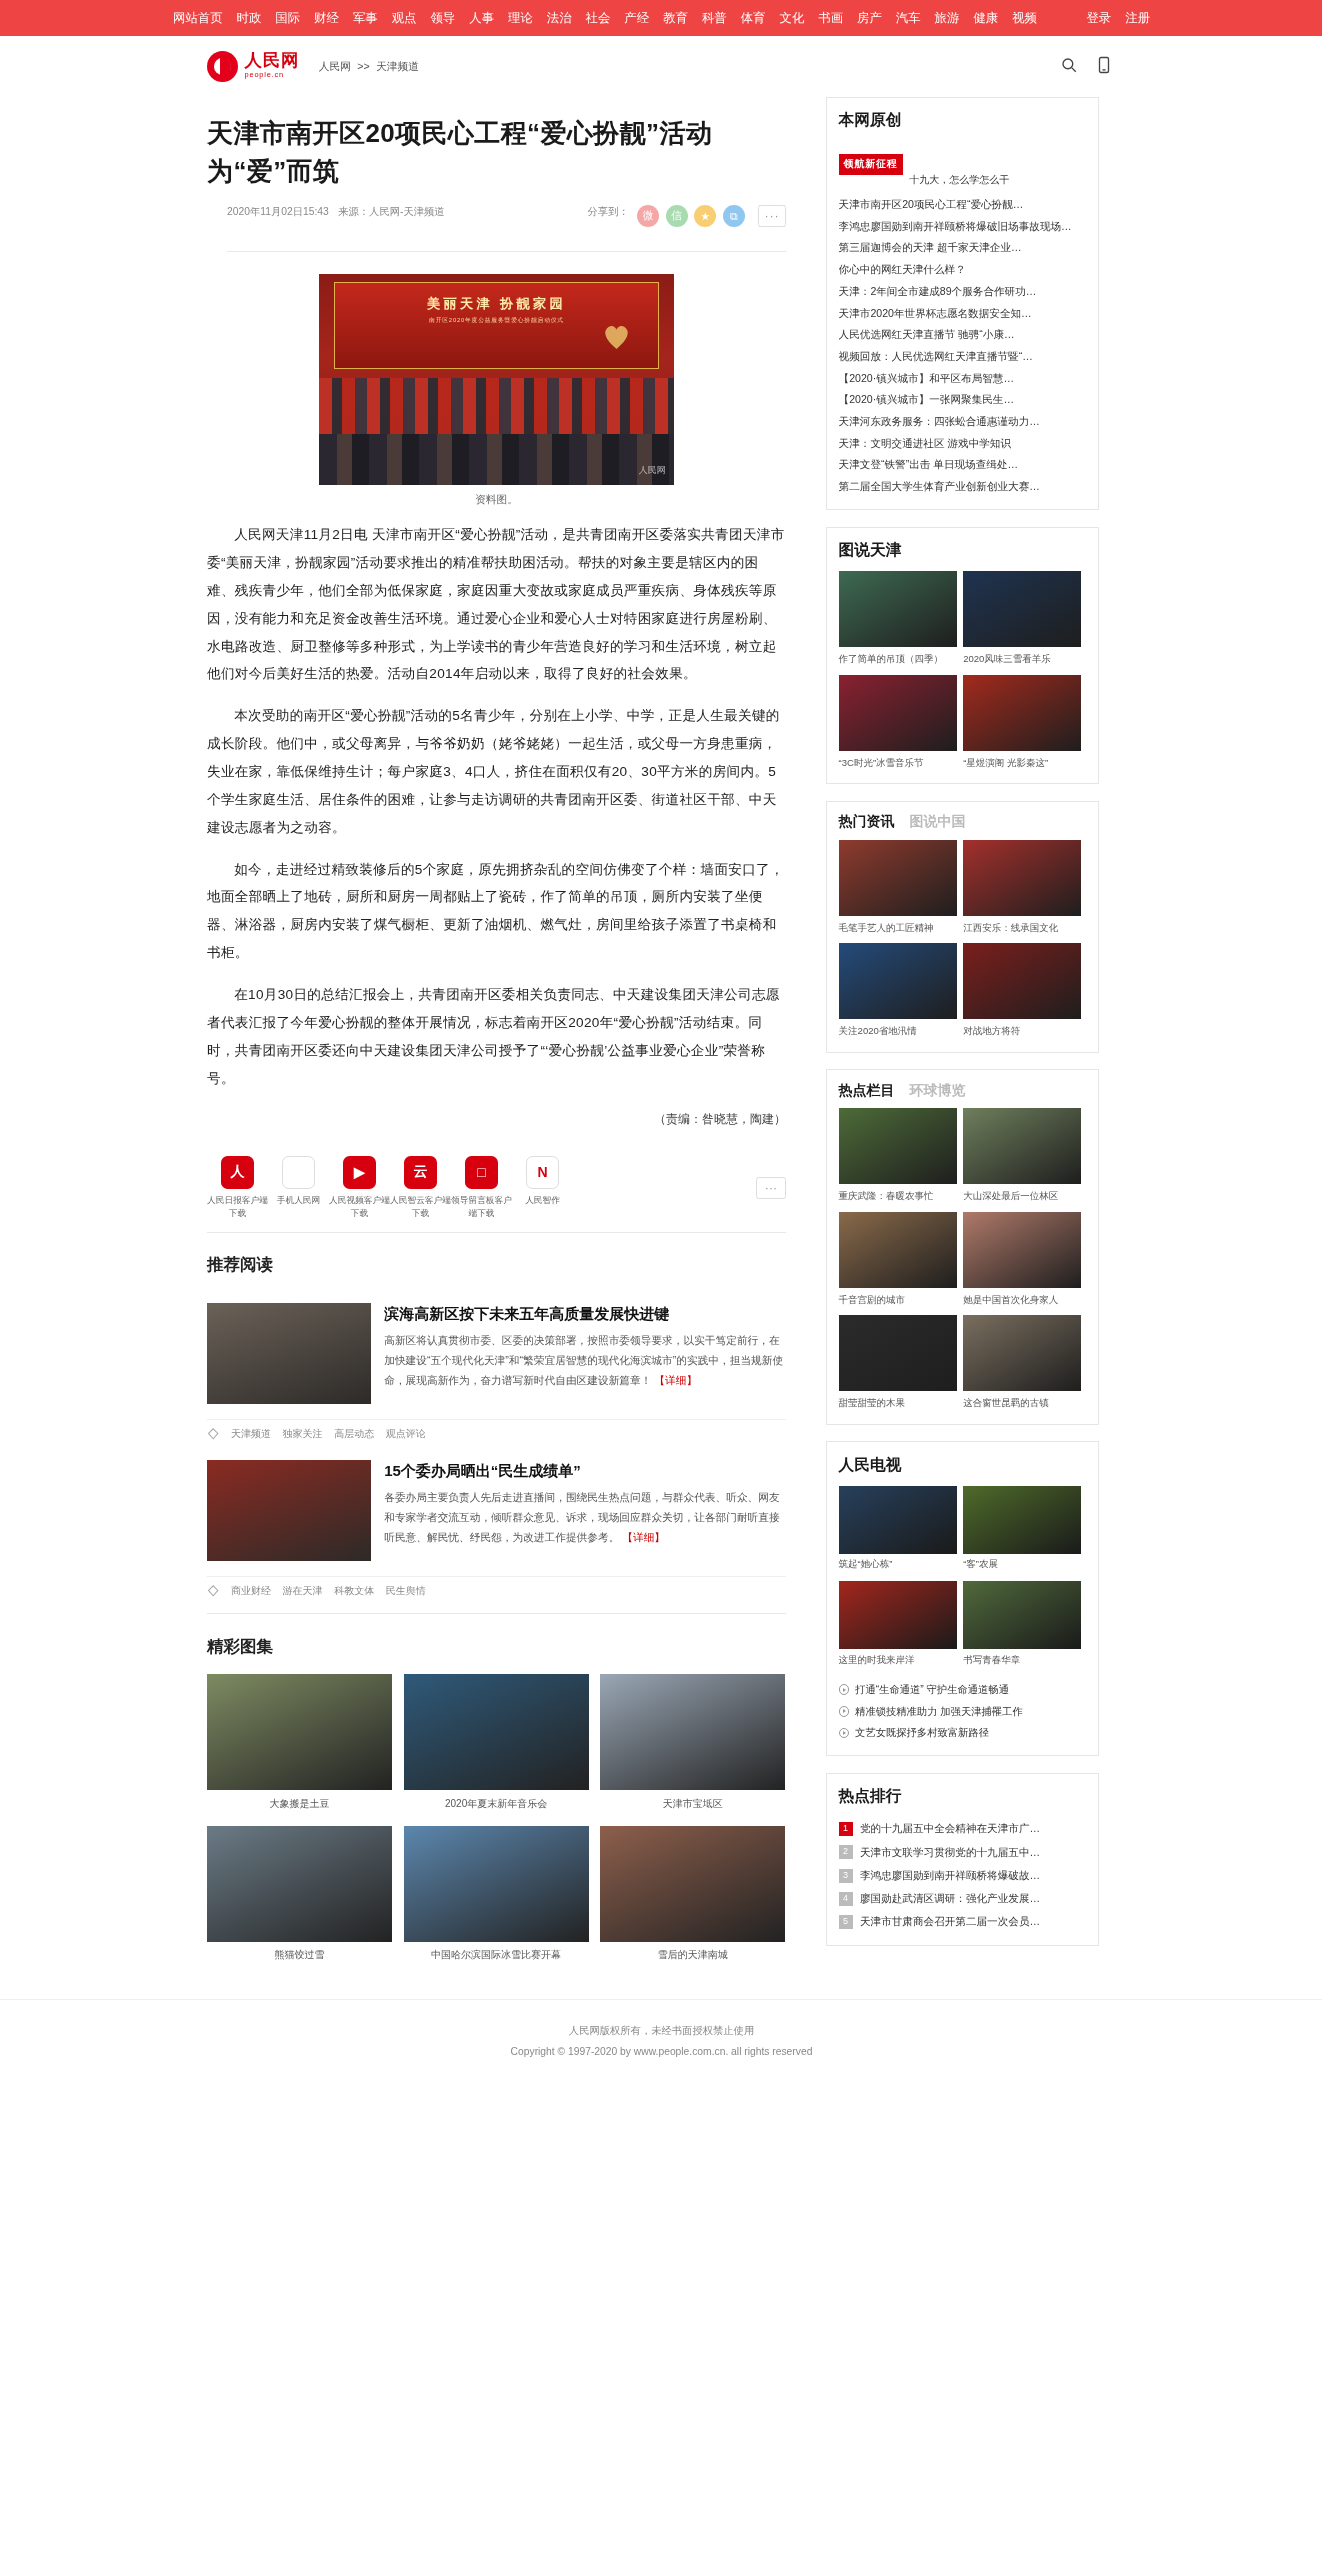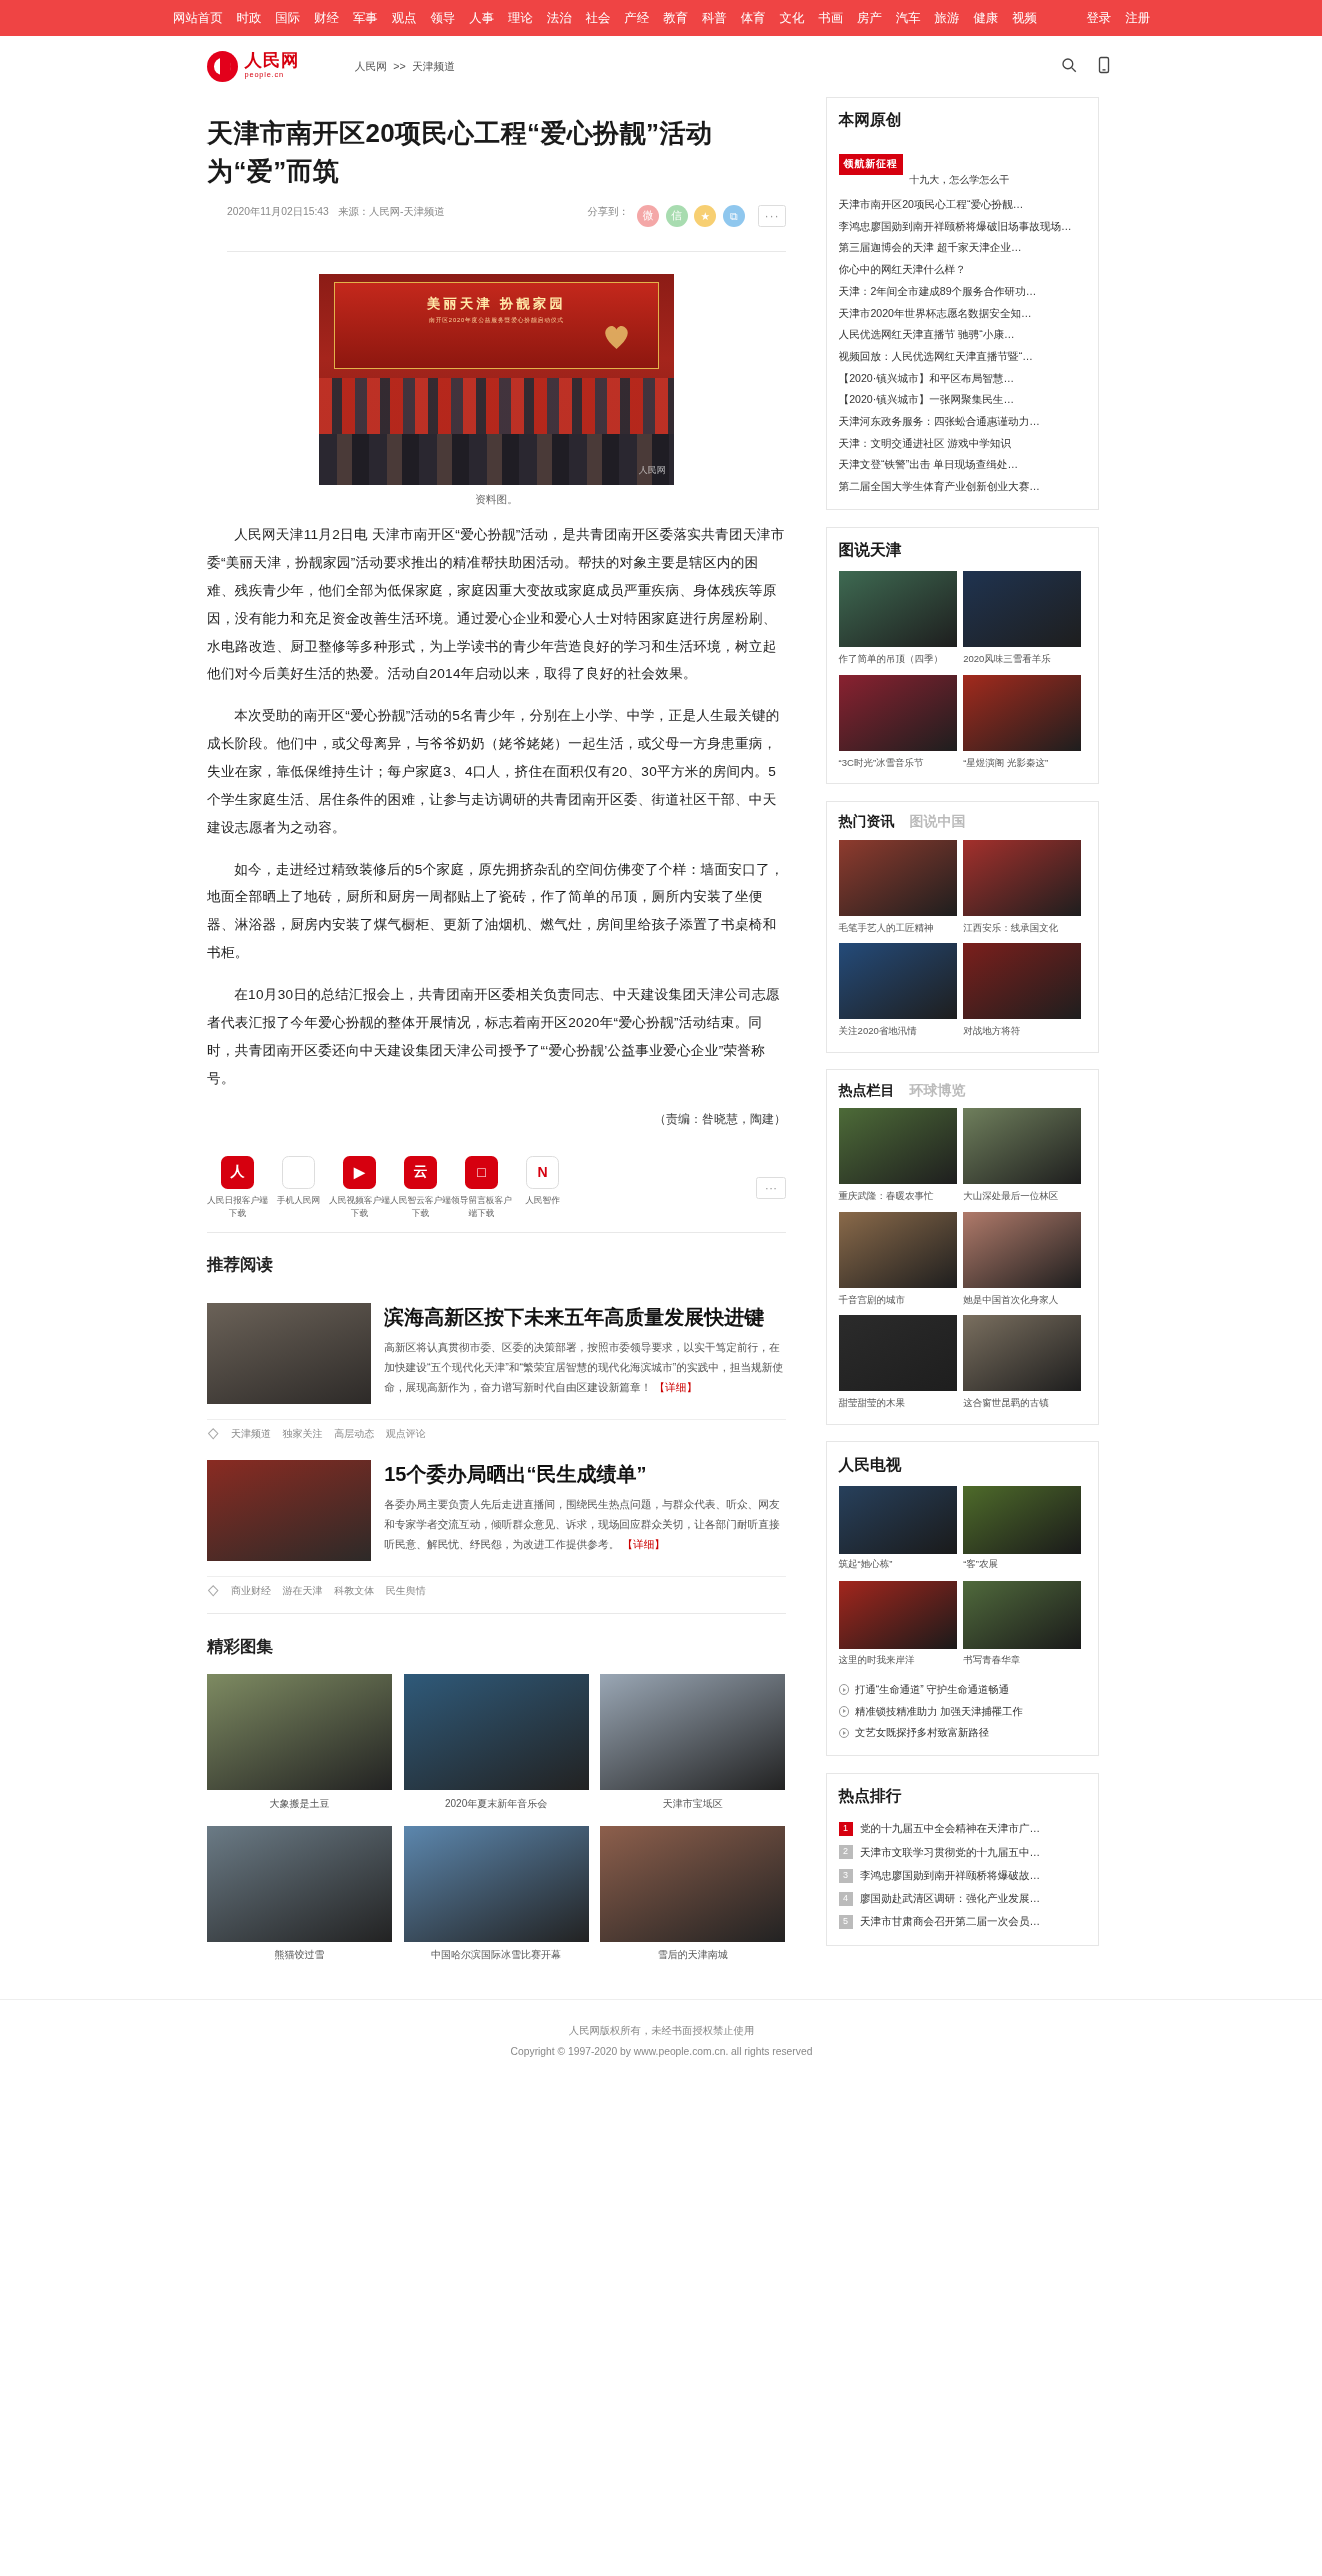--- a/index.html
+++ b/index.html
@@ -51,21 +51,21 @@
     background: #fff;
   }
   .logo-circle:before {
     content: "";
     position: absolute; left: 13.2px; top: 4.1px;
     width: 10.7px; height: 23px; background: #e3001b;
     border-radius: 0 50% 50% 0; z-index: 2;
   }
   .logo-text-cn { color: #d6000f; font-size: 17.4px; font-weight: bold; letter-spacing: 0.8px; line-height: 1; }
   .logo-text-en { color: #d6000f; font-size: 7.4px; letter-spacing: 0.8px; line-height: 1.6; }
-  .breadcrumb { margin-left: 54px; font-size: 10.7px; color: #555; }
+  .breadcrumb { margin-left: 18px; font-size: 10.7px; color: #555; }
   .breadcrumb span { margin: 0 1.7px; }
   .logo-right { margin-left: auto; display: flex; gap: 13.2px; align-items: center; }
   .icon-btn { width: 21.5px; height: 21.5px; display: inline-block; position: relative; cursor: pointer; }
   .icon-search svg, .icon-app svg { width: 18px; height: 18px; }
 
   
   .wrap { width: 909px; margin: 0 auto; display: flex; gap: 40px; align-items: flex-start; }
   .main-col { width: 579px; }
   .side-col { width: 273px; }
 
@@ -178,21 +178,21 @@
     font-size: 16.5px; font-weight: bold; color: #222;
     padding: 21.5px 0 11.6px 0; border-top: 0.8px solid #e8e8e8; margin-top: 11.6px;
   }
 
   
   .rec {
     display: flex; gap: 13.2px; padding: 15px 0; border-bottom: 0.8px solid #eee;
   }
   .rec-thumb { width: 164px; height: 101px; flex: none; position: relative; overflow: hidden; }
   .rec-body { flex: 1; }
-  .rec-title { font-size: 20px; font-weight: bold; color: #111; margin-bottom: 7.4px; line-height: 1.4; }
+  .rec-title { font-size: 15px; font-weight: bold; color: #111; margin-bottom: 7.4px; line-height: 1.4; }
   .rec-desc { font-size: 10.7px; line-height: 1.85; color: #555; }
   .rec-desc a { color: #c00; text-decoration: none; }
   .tagrow { display: flex; align-items: center; gap: 11.6px; padding: 7.4px 0 3.3px 0; font-size: 10px; color: #888; }
   .tagrow .tag-ico { width: 12.4px; height: 12.4px; display: inline-block; }
 
   
   .gal { display: flex; flex-wrap: wrap; gap: 11.6px; margin-top: 5px; }
   .gal-item { width: 185px; }
   .gal-img { width: 185px; height: 116px; position: relative; overflow: hidden; }
   .gal-cap { text-align: center; font-size: 10px; color: #555; padding: 6.6px 0 3.3px 0; }

